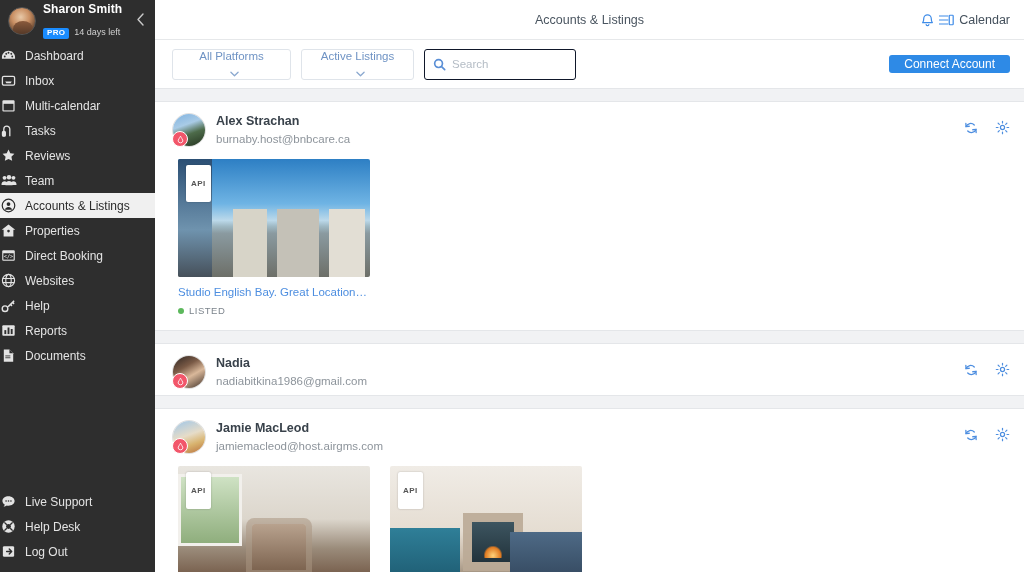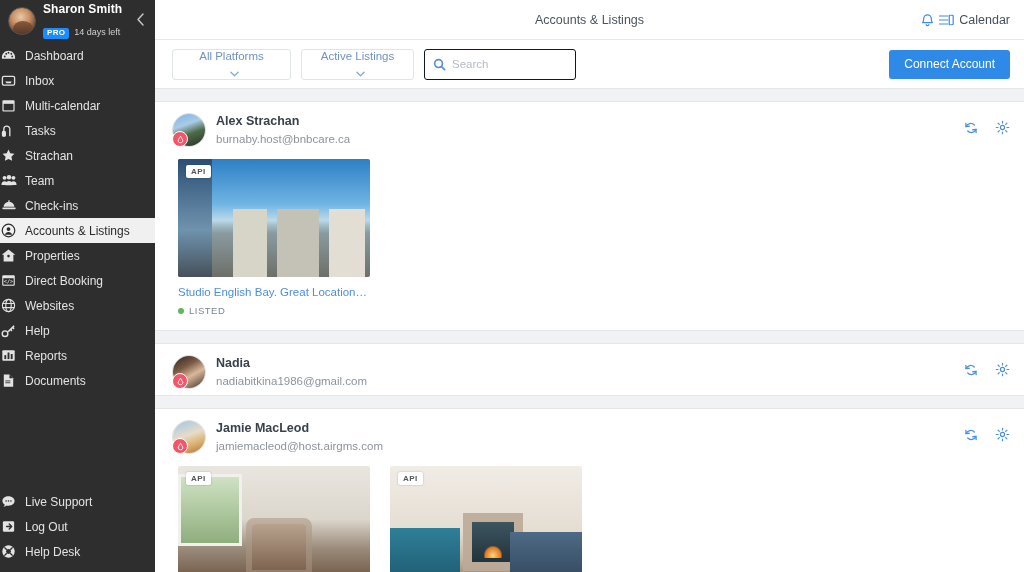--- a/index.html
+++ b/index.html
@@ -117,21 +117,21 @@
   .search-ico { color: #5a8fd6; margin-right: 6px; display: flex; }
   .search-input {
     border: none; outline: none; font-size: 11.5px; color: #333;
     width: 100%; font-family: "Liberation Sans", sans-serif; background: transparent;
   }
   .search-input::placeholder { color: #b4bcc5; }
   .connect-btn {
     margin-left: auto;
     background: #2e8ae6; color: #fff;
     border: none; border-radius: 3px;
-    height: 29px; padding: 0 15px;
+    height: 18px; padding: 0 15px;
     font-size: 12px; cursor: pointer;
     font-family: "Liberation Sans", sans-serif;
   }
 
   .content { flex: 1 1 auto; overflow: hidden; background: #fff; }
   .band { height: 14px; background: #f1f2f4; border-top: 1px solid #e4e6e9; border-bottom: 1px solid #e4e6e9; }
 
   .account {
     padding: 0 14px 0 17px;
     position: relative;
@@ -169,21 +169,21 @@
 
   .cards { display: flex; gap: 20px; padding: 6px 0 14px 6px; }
   .card { width: 192px; }
   .card-img {
     width: 192px; height: 118px; border-radius: 2px;
     position: relative; overflow: hidden;
   }
   .api-badge {
     position: absolute; left: 8px; top: 6px;
     background: #fff; color: #555; font-size: 8px;
-    padding: 2px 5px; border-radius: 2px;
+    padding: 14px 5px; border-radius: 2px;
     letter-spacing: .4px; font-weight: bold;
     box-shadow: 0 0 2px rgba(0,0,0,.25);
   }
   .card-title {
     font-size: 11.5px; color: #4d8ee0; margin-top: 9px;
     white-space: nowrap; overflow: hidden; text-overflow: ellipsis;
     cursor: pointer;
   }
   .card-status { display: flex; align-items: center; margin-top: 7px; }
   .dot { width: 6px; height: 6px; border-radius: 50%; background: #5cb85c; margin-right: 5px; }
@@ -304,45 +304,35 @@
         </span>
         <span class="nav-label">Tasks</span>
       </div>
 
       <div class="nav-item">
         <span class="nav-ico">
           <svg width="15" height="15" viewBox="0 0 16 16" fill="currentColor">
               <path d="M8 1.6l1.9 4 4.4.6-3.2 3.1.8 4.4L8 11.6l-3.9 2.1.8-4.4L1.7 6.2l4.4-.6z"></path>
             </svg>
         </span>
-        <span class="nav-label">Strachan</span>
+        <span class="nav-label">Reviews</span>
       </div>
 
       <div class="nav-item">
         <span class="nav-ico">
           <svg width="16" height="15" viewBox="0 0 18 16" fill="currentColor">
               <circle cx="4" cy="5" r="2.2"></circle>
               <circle cx="9" cy="4.4" r="2.5"></circle>
               <circle cx="14" cy="5" r="2.2"></circle>
               <path d="M.6 12c0-2 1.6-3.2 3.4-3.2S7.4 10 7.4 12v1H.6zM10.6 12c0-2 1.6-3.2 3.4-3.2s3.4 1.2 3.4 3.2v1h-6.8zM5 12.2c0-2.3 1.8-3.7 4-3.7s4 1.4 4 3.7V13.4H5z"></path>
             </svg>
         </span>
         <span class="nav-label">Team</span>
       </div>
 
-      <div class="nav-item">
-        <span class="nav-ico">
-          <svg width="16" height="15" viewBox="0 0 18 16" fill="currentColor">
-              <path d="M9 4.2c-3.3 0-6 2.2-6 5.1h12c0-2.9-2.7-5.1-6-5.1z"></path>
-              <rect x="1.4" y="10.2" width="15.2" height="1.9" rx=".9"></rect>
-              <circle cx="9" cy="3" r="1"></circle>
-            </svg>
-        </span>
-        <span class="nav-label">Check-ins</span>
-      </div>
 
       <div class="nav-item active">
         <span class="nav-ico">
           <svg width="15" height="15" viewBox="0 0 16 16" fill="none">
               <circle cx="8" cy="8" r="6.7" stroke="currentColor" stroke-width="1.3"></circle>
               <circle cx="8" cy="6.4" r="2" fill="currentColor"></circle>
               <path d="M4.2 12.6c.5-2 1.9-3 3.8-3s3.3 1 3.8 3" fill="currentColor"></path>
             </svg>
         </span>
         <span class="nav-label">Accounts &amp; Listings</span>
@@ -432,37 +422,37 @@
                 <circle cx="8" cy="7.4" r=".85"></circle>
                 <circle cx="10.6" cy="7.4" r=".85"></circle>
               </g>
             </svg>
         </span>
         <span class="nav-label">Live Support</span>
       </div>
       <div class="nav-item">
         <span class="nav-ico">
           <svg width="15" height="15" viewBox="0 0 16 16" fill="currentColor">
-              <rect x="2" y="2.4" width="12" height="11.2" rx="1.4"></rect>
-              <path d="M6 8h5M8.8 5.4L11.4 8l-2.6 2.6" stroke="#2e2e2e" stroke-width="1.5" fill="none" stroke-linecap="round" stroke-linejoin="round"></path>
-            </svg>
-        </span>
-        <span class="nav-label">Log Out</span>
-      </div>
-      <div class="nav-item">
-        <span class="nav-ico">
-          <svg width="15" height="15" viewBox="0 0 16 16" fill="currentColor">
               <circle cx="8" cy="8" r="6.6"></circle>
               <circle cx="8" cy="8" r="2.6" fill="#2e2e2e"></circle>
               <g stroke="#2e2e2e" stroke-width="1.5">
                 <path d="M3.6 3.6l2.6 2.6M12.4 3.6L9.8 6.2M3.6 12.4l2.6-2.6M12.4 12.4L9.8 9.8"></path>
               </g>
             </svg>
         </span>
         <span class="nav-label">Help Desk</span>
+      </div>
+      <div class="nav-item">
+        <span class="nav-ico">
+          <svg width="15" height="15" viewBox="0 0 16 16" fill="currentColor">
+              <rect x="2" y="2.4" width="12" height="11.2" rx="1.4"></rect>
+              <path d="M6 8h5M8.8 5.4L11.4 8l-2.6 2.6" stroke="#2e2e2e" stroke-width="1.5" fill="none" stroke-linecap="round" stroke-linejoin="round"></path>
+            </svg>
+        </span>
+        <span class="nav-label">Log Out</span>
       </div>
     </div>
   </aside>
 
   <main class="main">
 
     <div class="topbar">
       <div class="topbar-title">Accounts &amp; Listings</div>
       <div class="topbar-right">
         <span class="bell-btn">

